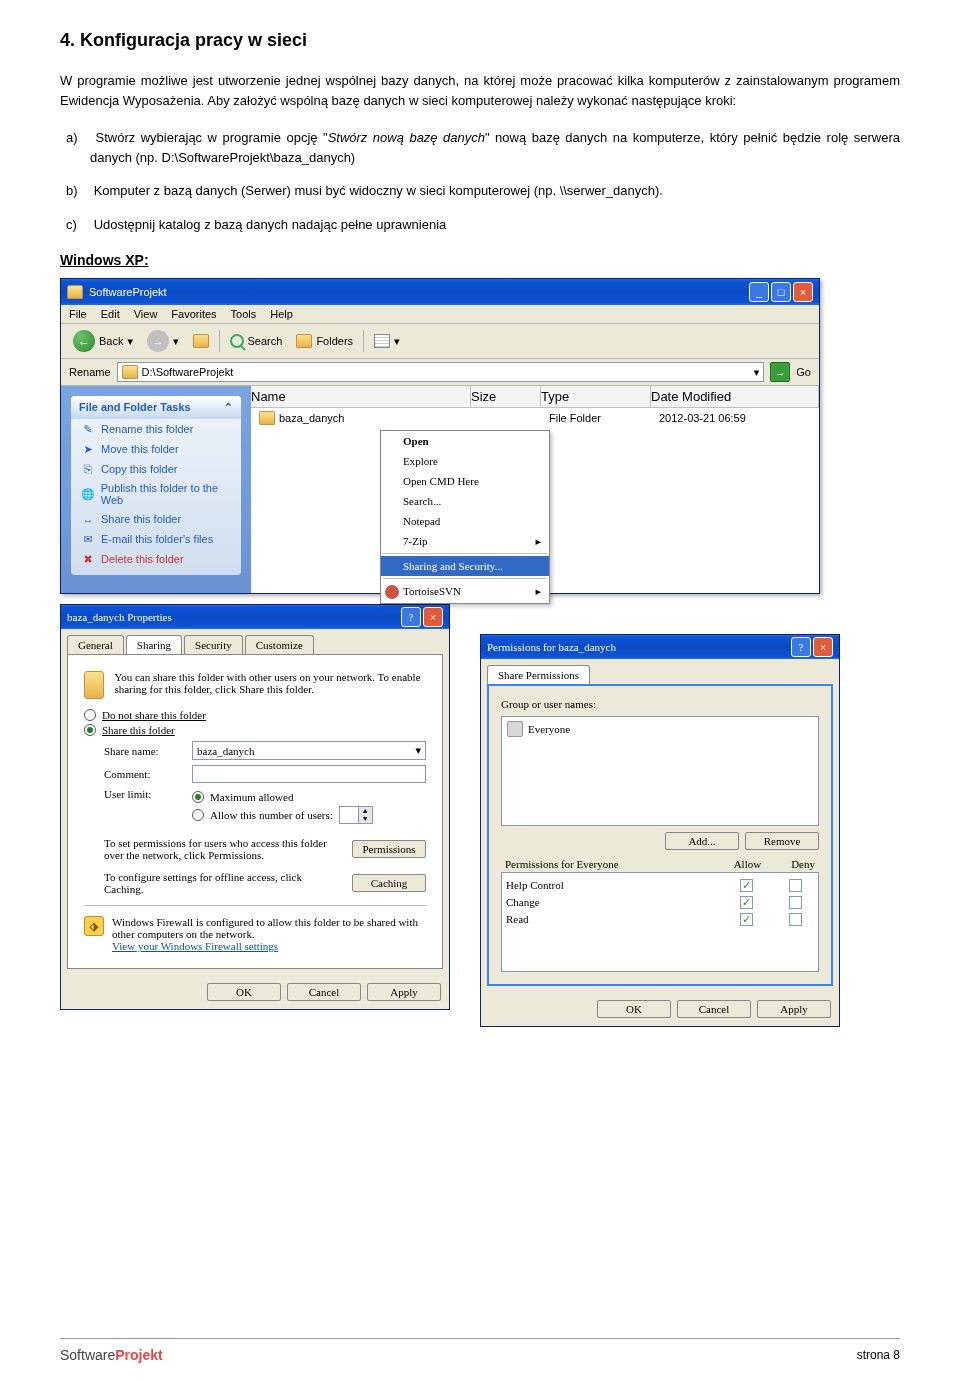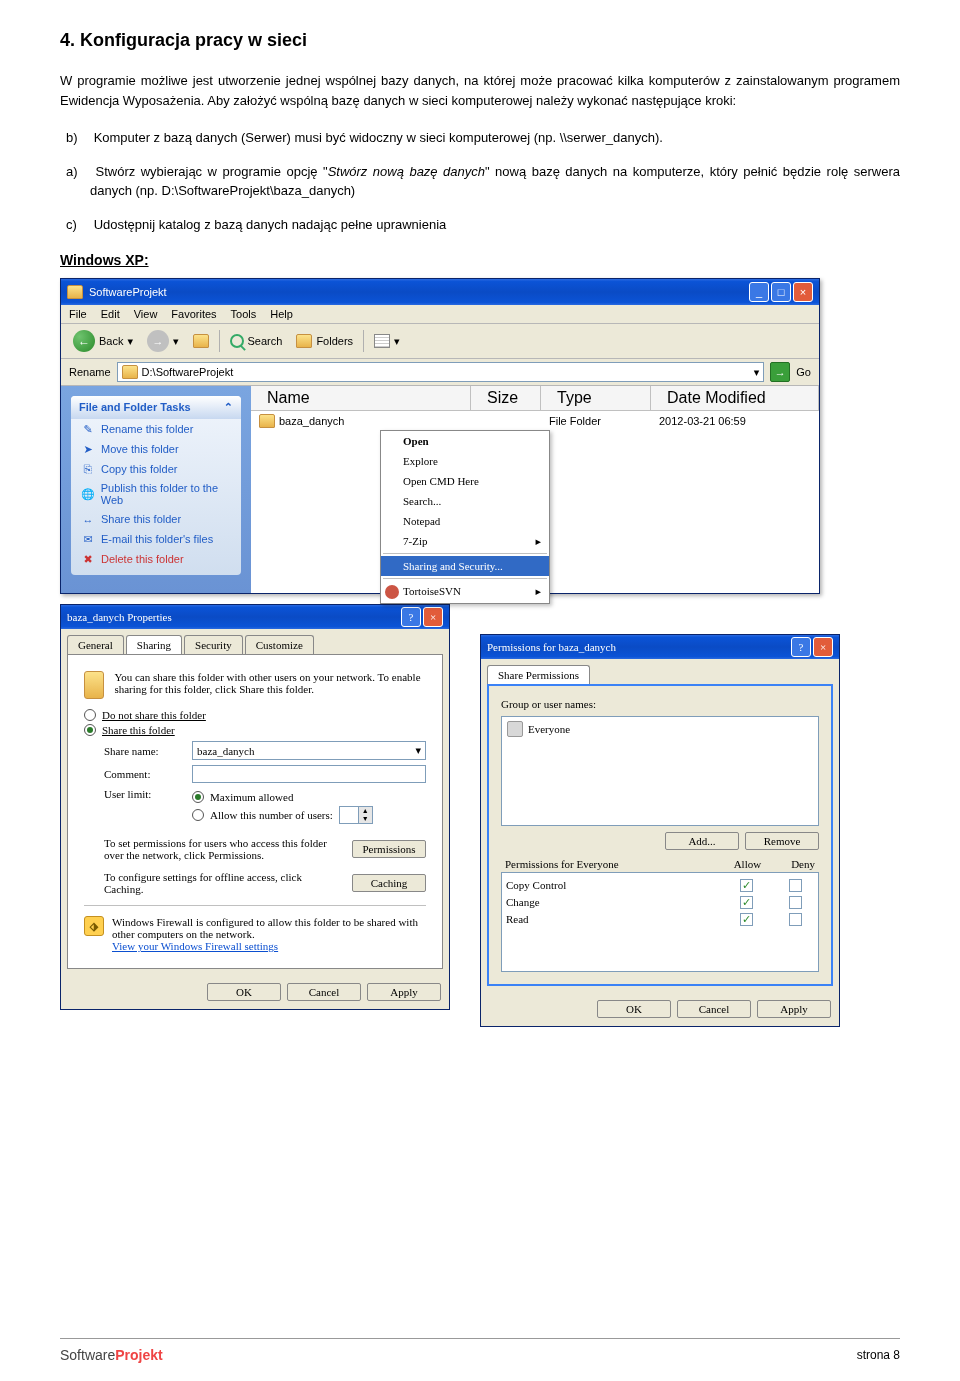--- a/index.html
+++ b/index.html
@@ -41,21 +41,21 @@
   .addr-input { flex: 1; background: #fff; border: 1px solid #7f9db9; padding: 1px 4px; height: 20px; display: flex; align-items: center; gap: 4px; }
   .go-btn { width: 20px; height: 20px; background: #3a9f3a; color: #fff; border: 1px solid #237023; border-radius: 2px; display: flex; align-items: center; justify-content: center; }
   .xp-body { display: flex; background: #fff; }
   .xp-side { width: 190px; padding: 10px; background: linear-gradient(to bottom, #7aa5e0, #6a93d4); }
   .side-panel { background: linear-gradient(#f0f5fc,#d0deef); border-radius: 4px; padding-bottom: 6px; margin-bottom: 8px; }
   .side-panel-head { background: linear-gradient(#fff,#c7d8f0); padding: 5px 8px; border-radius: 4px 4px 0 0; display: flex; justify-content: space-between; color: #215dc6; font-weight: bold; }
   .side-item { display: flex; align-items: center; gap: 6px; padding: 3px 10px; color: #215dc6; cursor: pointer; }
   .side-item .si-icon { width: 14px; height: 14px; display: inline-flex; align-items: center; justify-content: center; }
   .xp-content { flex: 1; }
   .cols-head { display: flex; border-bottom: 1px solid #c0c0c0; }
-  .ch { padding: 3px 16px; border-right: 1px solid #c0c0c0; background: #f5f5f5; font-size: 16px; }
+  .ch { padding: 3px 0; border-right: 1px solid #c0c0c0; background: #f5f5f5; font-size: 13px; }
   .row { display: flex; align-items: center; }
   .cell { padding: 3px 8px; }
   .ctx-menu { position: absolute; background: #fff; border: 1px solid #888; box-shadow: 2px 2px 4px rgba(0,0,0,0.25); font-family: Tahoma; font-size: 11px; width: 170px; }
   .ctx-item { padding: 4px 10px 4px 22px; position: relative; }
   .ctx-item.bold { font-weight: bold; }
   .ctx-item.sel { background: #316ac5; color: #fff; }
   .ctx-sep { border-top: 1px solid #c0c0c0; margin: 2px 2px; }
   .ctx-sub::after { content: '▸'; position: absolute; right: 8px; }
   .explorer-wrap { position: relative; }
 
@@ -101,26 +101,26 @@
   .help-icon { flex-shrink: 0; }
 </style>
 </head>
 <body>
 
 <h2>4. Konfiguracja pracy w sieci</h2>
 <p class="intro">W programie możliwe jest utworzenie jednej wspólnej bazy danych, na której może pracować kilka komputerów z zainstalowanym programem Ewidencja Wyposażenia. Aby założyć wspólną bazę danych w sieci komputerowej należy wykonać następujące kroki:</p>
 
 <ol class="alpha">
   <li>
+    <span class="lbl">a)</span>
+    <span>Stwórz wybierając w programie opcję "</span><em class="it">Stwórz nową bazę danych</em><span>" nową bazę danych na komputerze, który pełnić będzie rolę serwera danych (np. D:\SoftwareProjekt\baza_danych)</span>
+  </li>
+  <li>
     <span class="lbl">b)</span>
     <span>Komputer z bazą danych (Serwer) musi być widoczny w sieci komputerowej (np. \\serwer_danych).</span>
-  </li>
-  <li>
-    <span class="lbl">a)</span>
-    <span>Stwórz wybierając w programie opcję "</span><em class="it">Stwórz nową bazę danych</em><span>" nową bazę danych na komputerze, który pełnić będzie rolę serwera danych (np. D:\SoftwareProjekt\baza_danych)</span>
   </li>
   <li>
     <span class="lbl">c)</span>
     <span>Udostępnij katalog z bazą danych nadając pełne uprawnienia</span>
   </li>
 </ol>
 
 <div class="subhead">Windows XP:</div>
 
 <div class="explorer-wrap">
@@ -365,21 +365,21 @@
       <div class="perm-table">
         <div class="perm-head">
           <span>Permissions for Everyone</span>
           <span style="display:flex;gap:30px">
               <span>Allow</span>
               <span>Deny</span>
             </span>
         </div>
         <div class="perm-body">
           <div class="perm-row">
-            <span>Copy Control</span>
+            <span>Help Control</span>
             <span class="perm-checks">
                 <span class="chk on">✓</span>
                 <span class="chk"></span>
               </span>
           </div>
           <div class="perm-row">
             <span>Change</span>
             <span class="perm-checks">
                 <span class="chk on">✓</span>
                 <span class="chk"></span>

